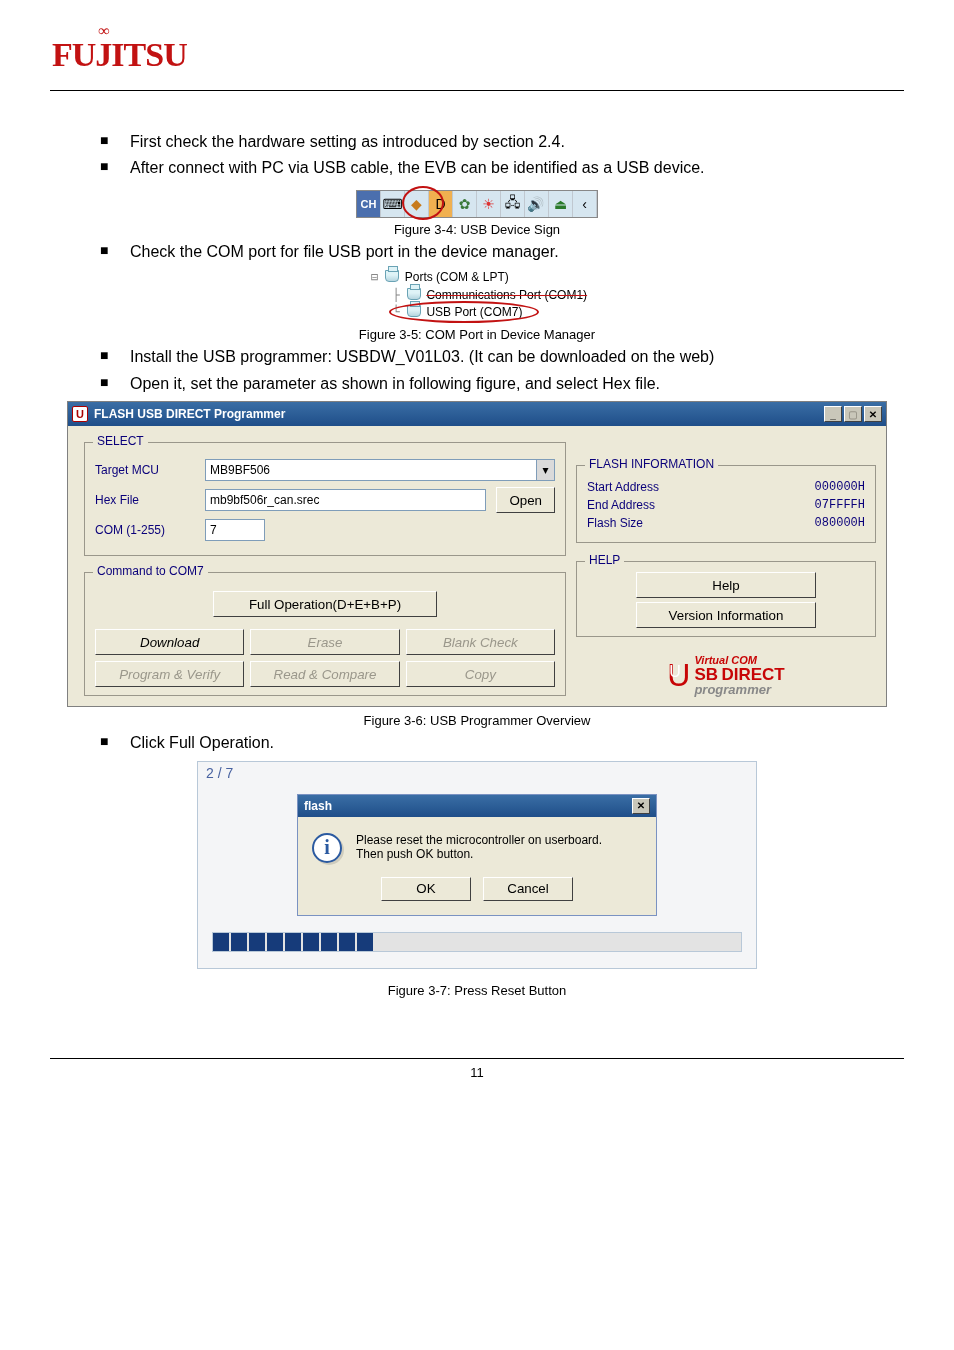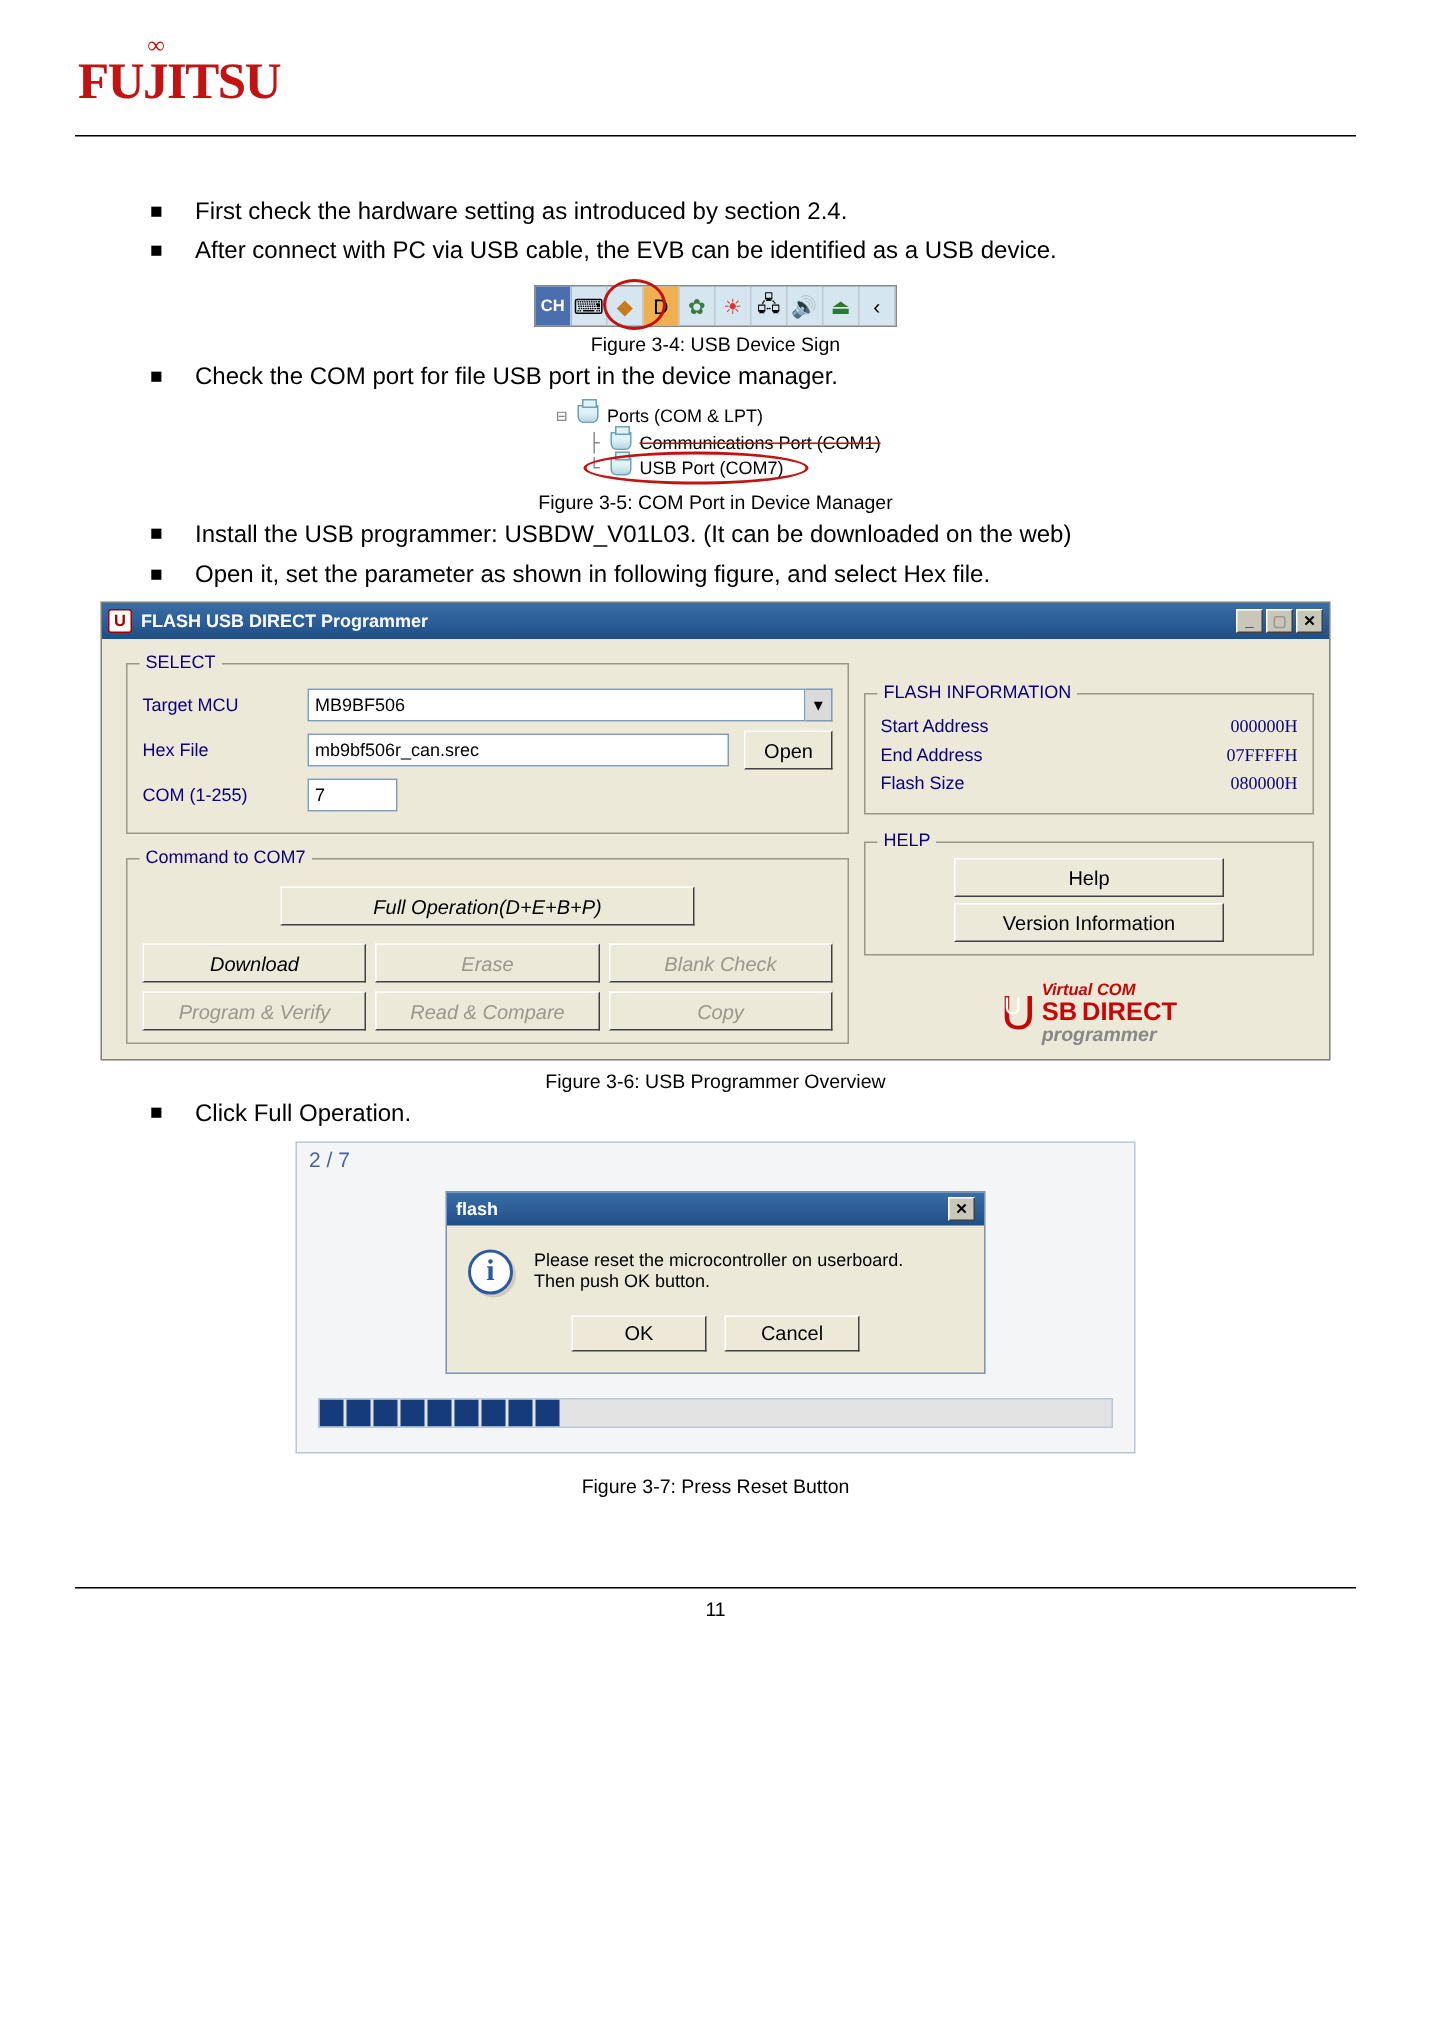--- a/index.html
+++ b/index.html
@@ -41,26 +41,26 @@
   .left{flex:1;display:flex;flex-direction:column;gap:8px;}
   .right{width:300px;display:flex;flex-direction:column;gap:10px;}
   .row2{display:flex;align-items:center;gap:10px;margin:6px 0;}
   .lab{width:100px;color:#0a007a;}
   .txt{flex:1;height:22px;border:1px solid #7f9db9;background:#fff;padding:2px 4px;font-size:12px;}
   .cbx{position:relative;}
   .cbx .carrow{width:18px;height:22px;background:#dadada;border:1px solid #7f9db9;border-left:none;display:inline-flex;align-items:center;justify-content:center;cursor:pointer;}
   .btn{height:26px;border:1px solid #fff;border-right-color:#404040;border-bottom-color:#404040;background:#ece9d8;padding:0 12px;color:#000;cursor:pointer;}
   .btn.dis{color:#9a978b;}
   .fullop{display:flex;justify-content:center;margin:8px 0 12px 0;}
-  .fullop .btn{width:276px;color:#000;cursor:pointer;font-style:italic;}
+  .fullop .btn{width:224px;color:#000;cursor:pointer;}
   .btnrow{display:flex;gap:6px;justify-content:space-between;}
   .btnrow .btn{flex:1;color:#9a978b;font-style:italic;}
   .info .r{display:flex;justify-content:space-between;margin:4px 0;}
   .info .r .k{color:#0a007a;}
-  .info .r .v{color:#0a007a;font-family:Liberation Serif, serif;}
+  .info .r .v{color:#0a007a;font-family:Liberation Mono, monospace;}
   .helpbtns{display:flex;flex-direction:column;gap:4px;align-items:center;}
   .helpbtns .btn{width:180px;}
   .usb-logo{margin-top:8px;text-align:center;}
   .usb-logo .u{display:inline-flex;align-items:center;gap:4px;}
   .usb-logo .bigU{font-family:Impact,Arial,sans-serif;font-size:32px;color:#c70506;position:relative;}
   .usb-logo .bigU .wt{color:#fff;font-size:16px;position:absolute;left:2px;top:6px;}
   .usb-logo .txts{text-align:left;line-height:1;}
   .usb-logo .vc{color:#c70506;font-weight:bold;font-style:italic;font-size:11px;}
   .usb-logo .dr{color:#c70506;font-weight:bold;font-size:17px;}
   .usb-logo .pr{color:#888;font-style:italic;font-weight:bold;font-size:13px;}

